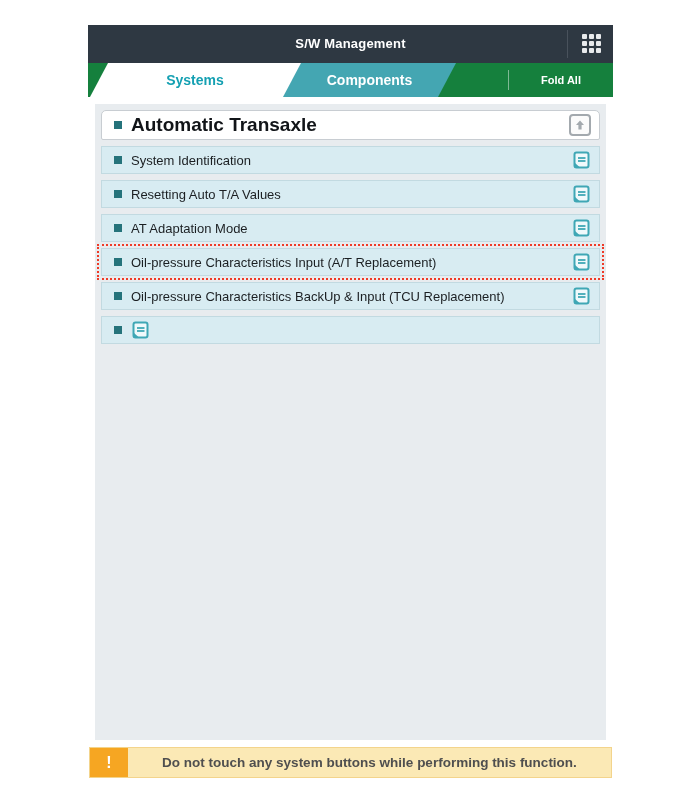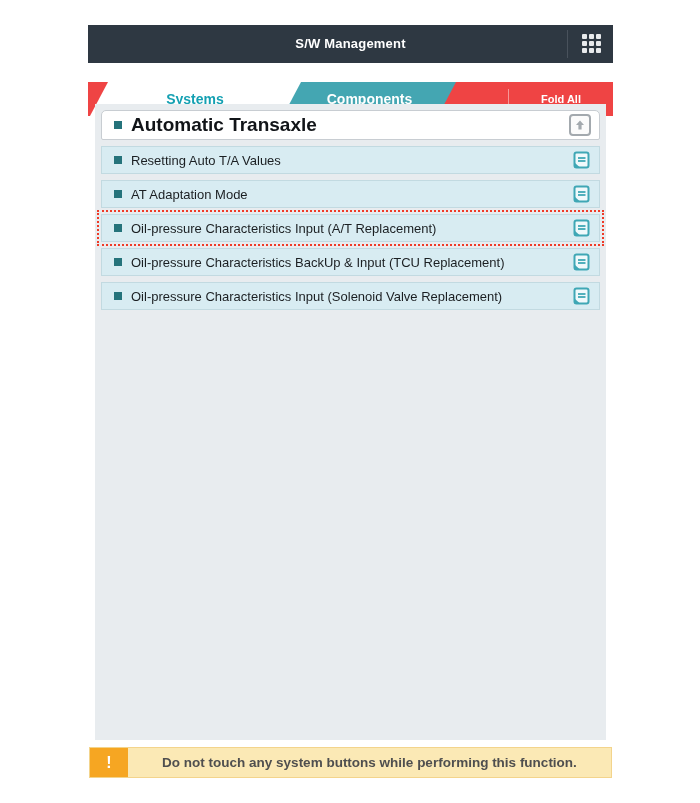--- a/index.html
+++ b/index.html
@@ -20,22 +20,21 @@
   .apps-grid {
     position: absolute; right: 12px; top: 9px; width: 19px; height: 19px;
     display: grid; grid-template-columns: repeat(3, 5px); grid-template-rows: repeat(3, 5px);
     gap: 2px; cursor: pointer;
   }
   .apps-grid span { background: #e8eaec; border-radius: 1px; }
 
   
   .tabbar {
     position: absolute; left: 88px; top: 63px; width: 525px; height: 34px;
-    background: #ef4444;
-    margin-top: 19px;
+    background: #15803d;
   }
   .tab {
     position: absolute; top: 0; height: 34px; line-height: 34px;
     text-align: center; font-size: 14px; font-weight: bold; cursor: pointer;
   }
   .tab-systems {
     left: 0; width: 214px; background: #ffffff; color: #14a0b2;
     clip-path: polygon(20px 0, 100% 0, calc(100% - 18px) 100%, 2px 100%);
   }
   .tab-components {
@@ -125,20 +124,30 @@
     <div class="group-header">
       <span class="bullet"></span>
       <span class="group-label">Automatic Transaxle</span>
       <span class="collapse-btn">
         <svg width="12" height="12" viewBox="0 0 12 12" aria-hidden="true">
           <path d="M6 1.5 L10 6 H7.6 V10.5 H4.4 V6 H2 Z" fill="#a3a9ae"></path>
         </svg>
       </span>
     </div>
 
+    <div class="row">
+      <span class="bullet"></span>
+      <span class="row-label">System Identification</span>
+      <svg class="note-svg" width="19" height="20" viewBox="0 0 19 20">
+        <rect x="2.5" y="2.5" width="14" height="15" rx="2" fill="#f0f9fb" stroke="#3fa7b5" stroke-width="2"></rect>
+        <line x1="6" y1="8" x2="13.5" y2="8" stroke="#3fa7b5" stroke-width="1.8"></line>
+        <line x1="6" y1="11" x2="13.5" y2="11" stroke="#3fa7b5" stroke-width="1.8"></line>
+        <path d="M2.5 12.5 L8 17.5 L2.5 17.5 Z" fill="#3fa7b5"></path>
+      </svg>
+    </div>
 
     <div class="row">
       <span class="bullet"></span>
       <span class="row-label">Resetting Auto T/A Values</span>
       <svg class="note-svg" width="19" height="20" viewBox="0 0 19 20">
         <rect x="2.5" y="2.5" width="14" height="15" rx="2" fill="#f0f9fb" stroke="#3fa7b5" stroke-width="2"></rect>
         <line x1="6" y1="8" x2="13.5" y2="8" stroke="#3fa7b5" stroke-width="1.8"></line>
         <line x1="6" y1="11" x2="13.5" y2="11" stroke="#3fa7b5" stroke-width="1.8"></line>
         <path d="M2.5 12.5 L8 17.5 L2.5 17.5 Z" fill="#3fa7b5"></path>
       </svg>
@@ -172,21 +181,20 @@
       <svg class="note-svg" width="19" height="20" viewBox="0 0 19 20">
         <rect x="2.5" y="2.5" width="14" height="15" rx="2" fill="#f0f9fb" stroke="#3fa7b5" stroke-width="2"></rect>
         <line x1="6" y1="8" x2="13.5" y2="8" stroke="#3fa7b5" stroke-width="1.8"></line>
         <line x1="6" y1="11" x2="13.5" y2="11" stroke="#3fa7b5" stroke-width="1.8"></line>
         <path d="M2.5 12.5 L8 17.5 L2.5 17.5 Z" fill="#3fa7b5"></path>
       </svg>
     </div>
 
     <div class="row">
       <span class="bullet"></span>
-      <span class="row-label">Oil-pressure Characteristics Input (Solenoid Valve Replacement)</span>
       <svg class="note-svg" width="19" height="20" viewBox="0 0 19 20">
         <rect x="2.5" y="2.5" width="14" height="15" rx="2" fill="#f0f9fb" stroke="#3fa7b5" stroke-width="2"></rect>
         <line x1="6" y1="8" x2="13.5" y2="8" stroke="#3fa7b5" stroke-width="1.8"></line>
         <line x1="6" y1="11" x2="13.5" y2="11" stroke="#3fa7b5" stroke-width="1.8"></line>
         <path d="M2.5 12.5 L8 17.5 L2.5 17.5 Z" fill="#3fa7b5"></path>
       </svg>
     </div>
 
   </div>
 

